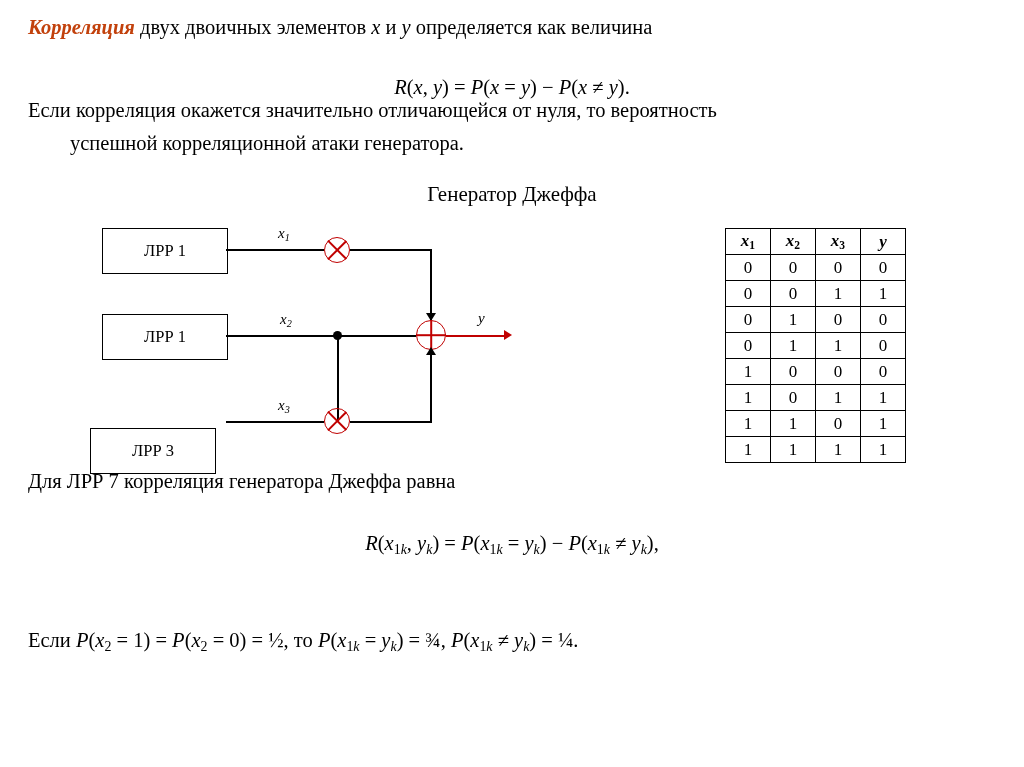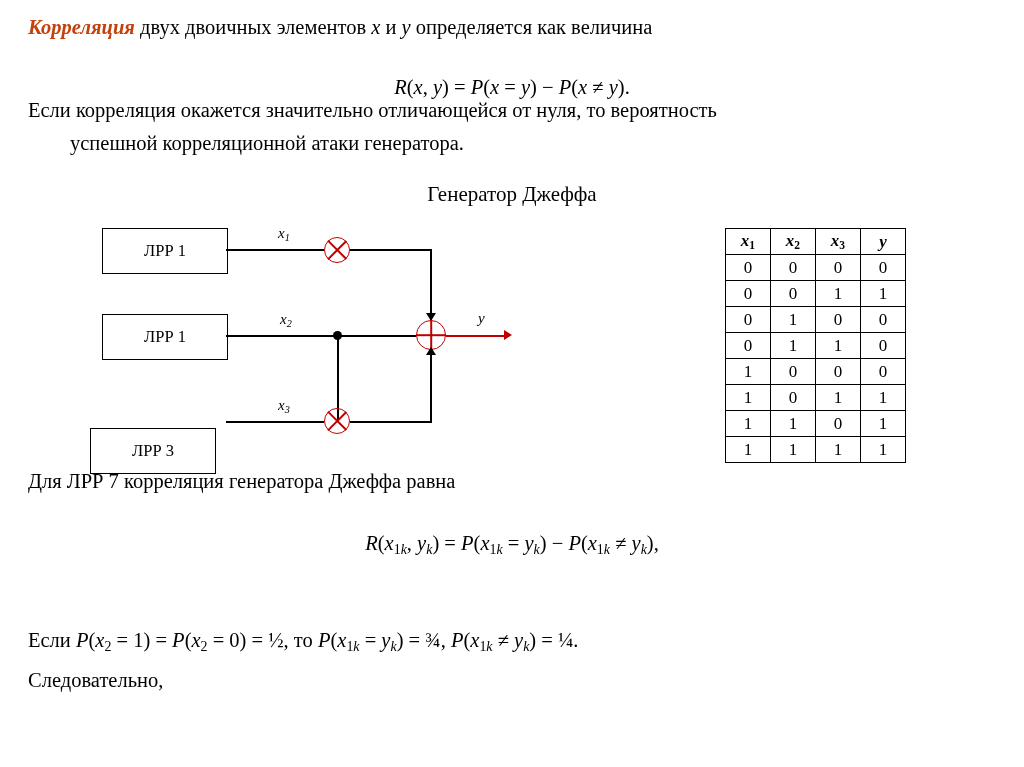--- a/index.html
+++ b/index.html
@@ -311,16 +311,15 @@
 
   <div class="center-eq" style="top:508px;">
     <span class="it">R</span>(<span class="it">x</span><sub>1<span class="it">k</span></sub>, <span class="it">y<sub>k</sub></span>) = <span class="it">P</span>(<span class="it">x</span><sub>1<span class="it">k</span></sub> = <span class="it">y<sub>k</sub></span>) − <span class="it">P</span>(<span class="it">x</span><sub>1<span class="it">k</span></sub> ≠ <span class="it">y<sub>k</sub></span>),
   </div>
 
 
   <div class="para" style="left:28px; top:627px;">
     Если <span class="it">P</span>(<span class="it">x</span><sub>2</sub> = 1) = <span class="it">P</span>(<span class="it">x</span><sub>2</sub> = 0) = ½, то <span class="it">P</span>(<span class="it">x</span><sub>1<span class="it">k</span></sub> = <span class="it">y<sub>k</sub></span>) = ¾, <span class="it">P</span>(<span class="it">x</span><sub>1<span class="it">k</span></sub> ≠ <span class="it">y<sub>k</sub></span>) = ¼.
   </div>
 
-  <div class="para" style="left:28px; top:667px;">Следовательно,</div>
 
 
 </div>
 
 </body></html>

